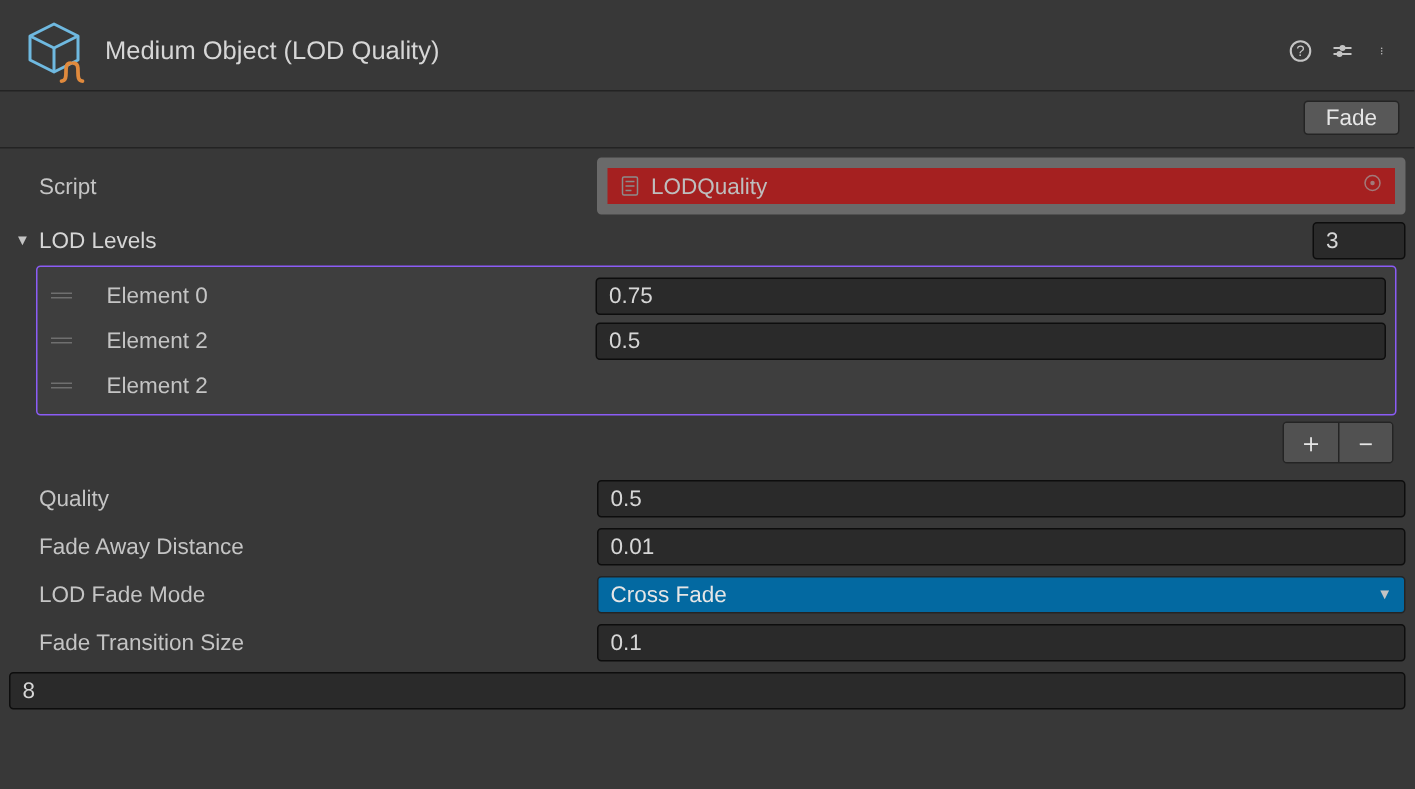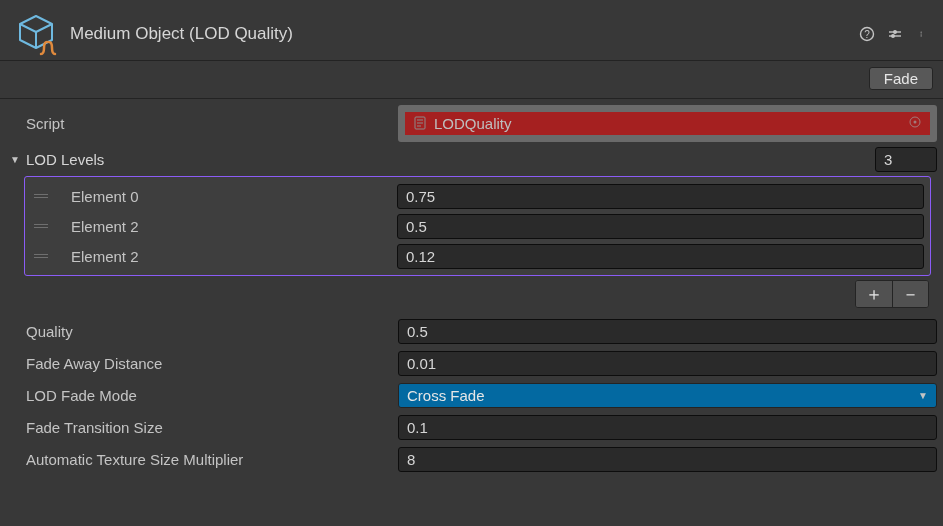--- a/index.html
+++ b/index.html
@@ -304,21 +304,20 @@
           </div>
         <div class="array-label">Element 2</div>
         <input class="input-box" value="0.5" style="">
       </div>
       <div class="array-row">
         <div class="drag-handle">
             <span class="line"></span>
             <span class="line"></span>
           </div>
         <div class="array-label">Element 2</div>
-        <input class="input-box" value="0.12" style="">
       </div>
     </div>
     <div class="array-controls">
       <div class="pm-btns">
         <div class="pm-btn">＋</div>
         <div class="pm-btn">－</div>
       </div>
     </div>
 
     <div class="row">
@@ -347,20 +346,19 @@
 
     <div class="row">
       <div class="label-col">Fade Transition Size</div>
       <div class="value-col">
           <input class="input-box full" value="0.1" style="">
         </div>
     </div>
 
 
     <div class="row">
-      <div class="label-col">Automatic Texture Size Multiplier</div>
       <div class="value-col">
           <input class="input-box full" value="8" style="">
         </div>
     </div>
 
   </div>
 </div>
 
 </body></html>

